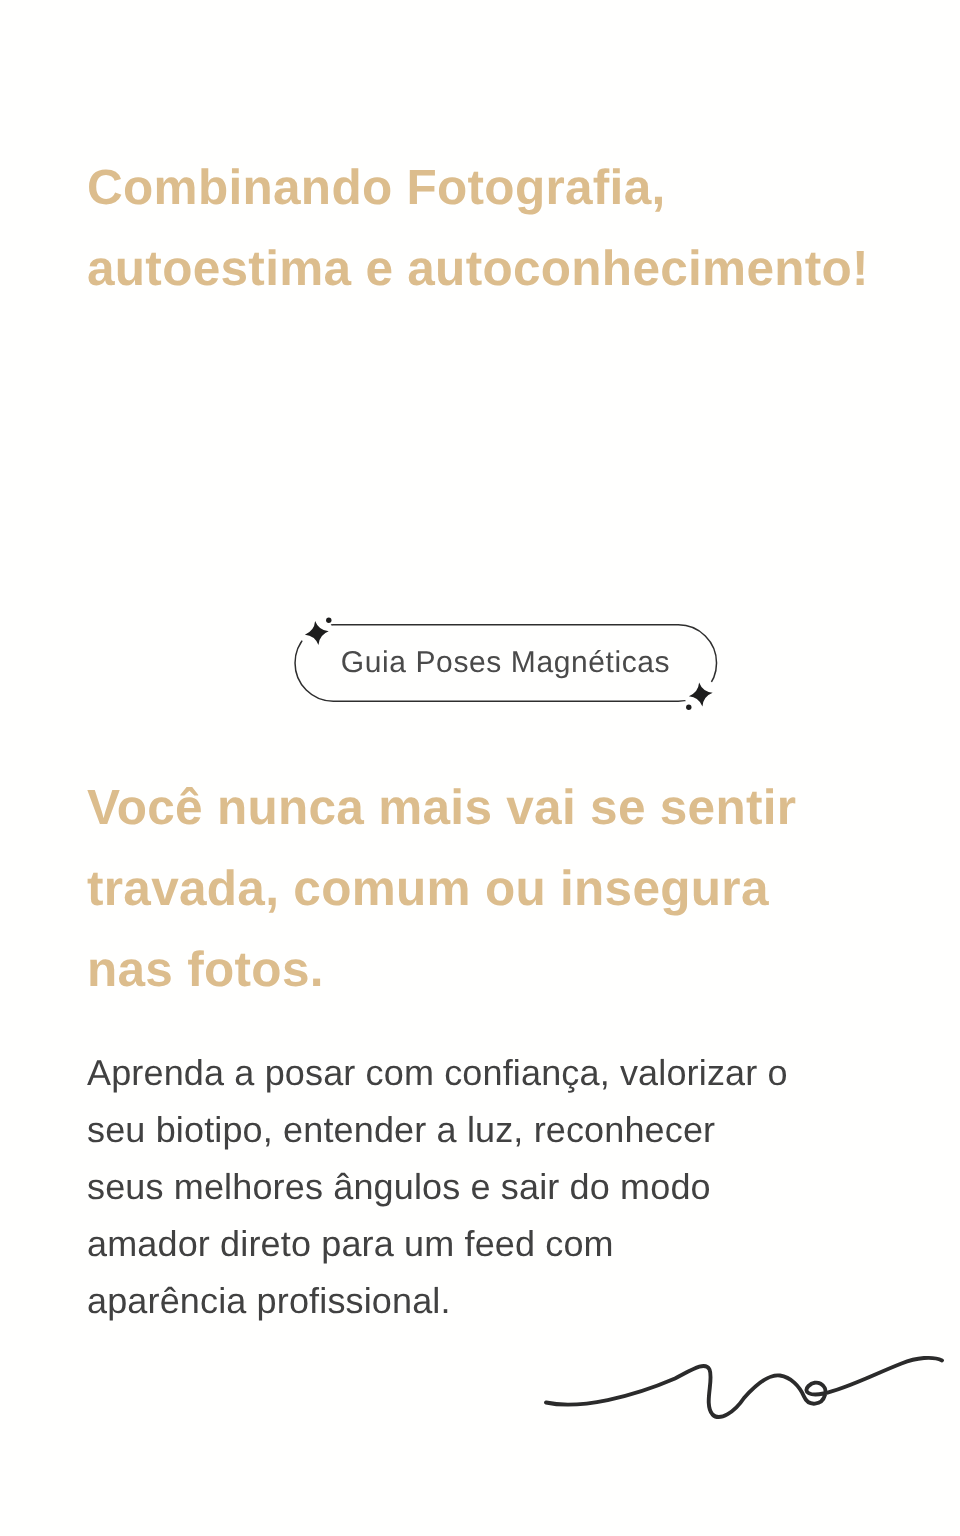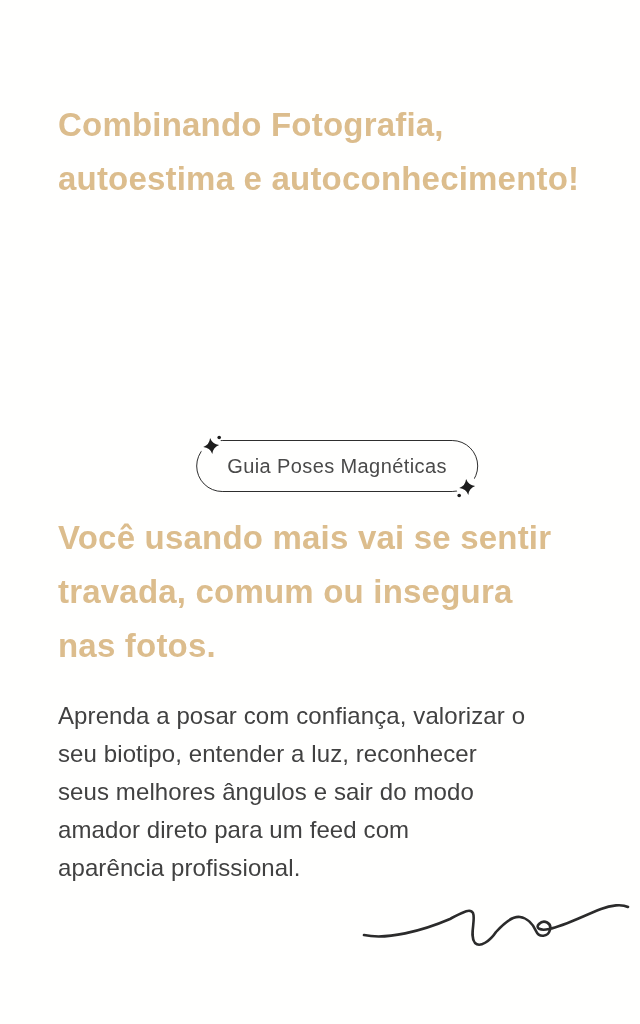--- a/index.html
+++ b/index.html
@@ -31,21 +31,21 @@
     font-size: 24px;
     line-height: 38px;
     font-weight: 400;
     color: #414141;
     letter-spacing: 0.1px;
   }
   .body-1 { top: 238px; }
   .body-2 { top: 697px; }
   .badge {
     position: absolute;
-    top: 440px;
+    top: 416px;
     left: 50%;
     transform: translateX(calc(-50% + 17px));
     height: 52px;
     padding: 0 30px;
     border: 1.6px solid #2e2e2e;
     border-radius: 26px;
     background: #fffffe;
     display: flex;
     align-items: center;
     justify-content: center;
@@ -92,21 +92,21 @@
     <span class="badge-label">Guia Poses Magnéticas</span>
     <svg class="sparkle sparkle-br" viewBox="0 0 26 26">
       <circle cx="13" cy="14" r="11" fill="#fffffe"></circle>
       <g transform="rotate(-8 13 14)">
         <path d="M13,6 Q14.5,12.5 21,14 Q14.5,15.5 13,22 Q11.5,15.5 5,14 Q11.5,12.5 13,6 Z" fill="#1d1d1d"></path>
       </g>
       <circle cx="21" cy="5.5" r="1.8" fill="#1d1d1d"></circle>
     </svg>
   </div>
 
-  <h2 class="headline headline-2 lines">Você usando mais vai se sentir
+  <h2 class="headline headline-2 lines">Você nunca mais vai se sentir
 travada, comum ou insegura
 nas fotos.</h2>
 
   <p class="body-text body-2 lines">Aprenda a posar com confiança, valorizar o
 seu biotipo, entender a luz, reconhecer
 seus melhores ângulos e sair do modo
 amador direto para um feed com
 aparência profissional.</p>
 
   <svg class="squiggle" viewBox="0 0 292 76">

